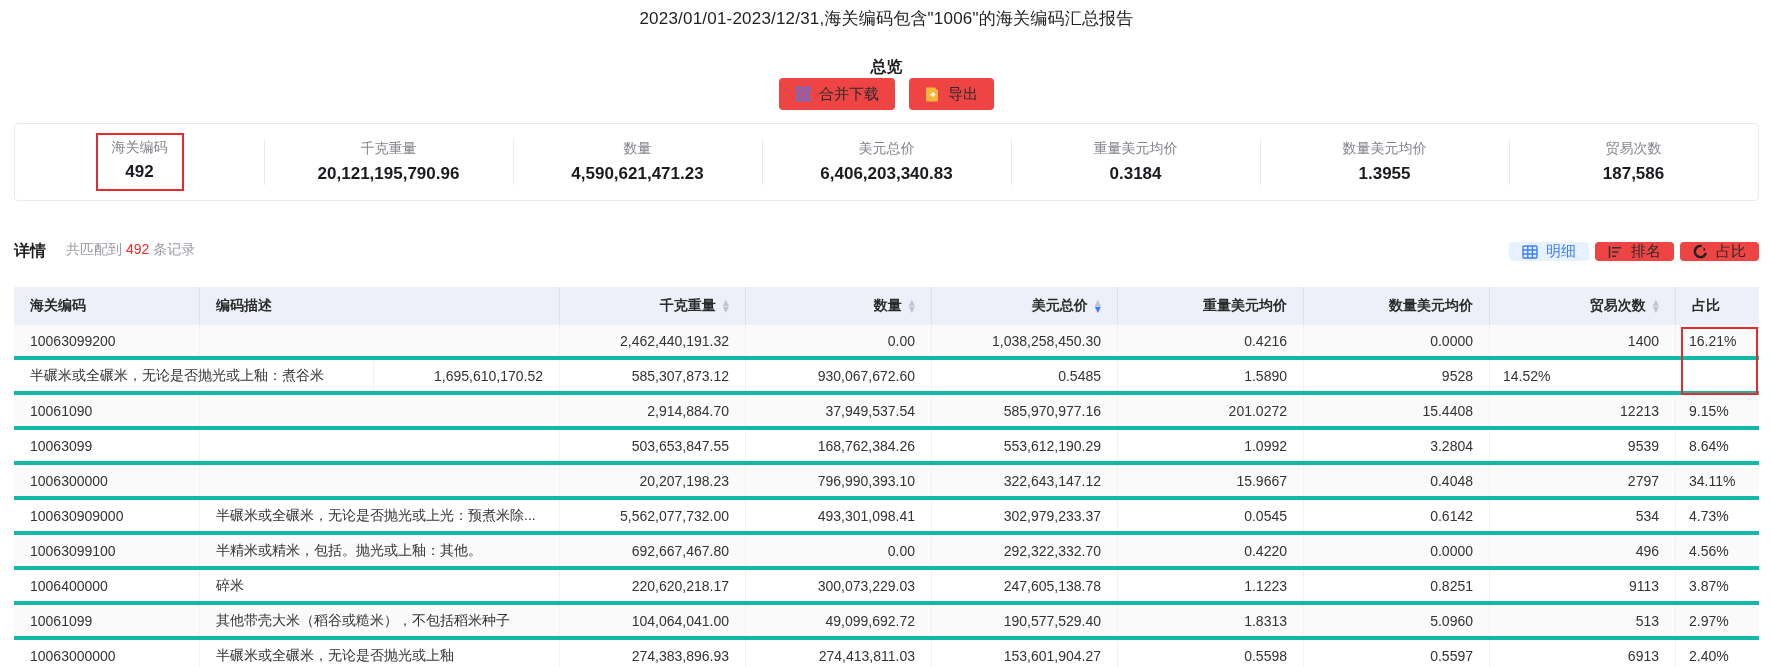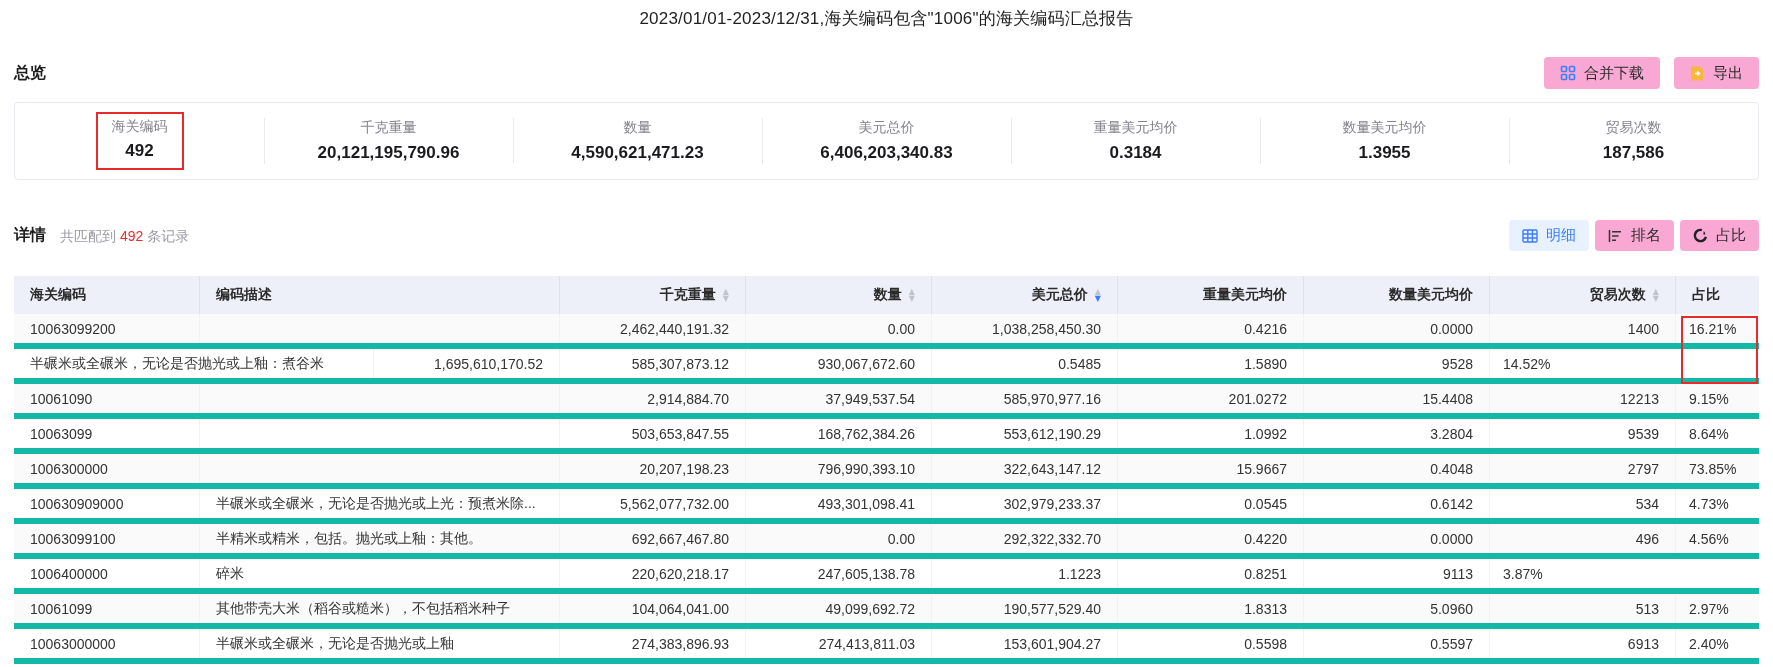--- a/index.html
+++ b/index.html
@@ -18,47 +18,47 @@
     color: #1f1f1f;
     letter-spacing: 0.2px;
   }
   
   .section-bar {
     display: flex;
     justify-content: space-between;
     align-items: center;
     padding: 0 14px;
   }
-  .overview-bar { margin-top: 27px; }
+  .overview-bar { margin-top: 27px; flex-direction: column; }
   .details-bar  { margin-top: 40px; }
   .section-heading {
     font-size: 16px;
     font-weight: 700;
     color: #1f1f1f;
   }
-  .bar-left { display: flex; align-items: flex-end; gap: 14px; }
+  .bar-left { display: flex; align-items: flex-start; gap: 20px; }
   .match-text { font-size: 14px; color: #9a9aa2; }
   .match-count { color: #f02b2b; }
   .btn-group { display: flex; align-items: center; gap: 14px; }
   .view-group { gap: 6px; }
   .soft-btn {
     display: inline-flex;
     align-items: center;
     gap: 8px;
-    background: #f9a8d4;
+    background: #ef4444;
     border: none;
     border-radius: 4px;
     height: 32px;
     padding: 0 16px;
     font-size: 15px;
     color: #2b2b2b;
     cursor: pointer;
     font-family: inherit;
   }
-  .view-btn { height: 31px; padding: 0 13px; font-size: 15px; }
+  .view-btn { height: 19px; padding: 0 13px; font-size: 15px; }
   .view-btn.active { background: #e7f1ff; color: #3d7eff; }
   .icon { display: inline-flex; line-height: 0; }
   
   .overview-card {
     margin: 13px 14px 0;
     border: 1px solid #e9eaef;
     border-radius: 4px;
     height: 78px;
     display: flex;
     align-items: stretch;
@@ -98,21 +98,21 @@
     height: 38px;
     background: #edf0f9;
     font-weight: 700;
     font-size: 14px;
     color: #2b2b2b;
   }
   .tbody { position: relative; }
   .tr {
     display: flex;
     height: 35px;
-    border-bottom: 6px solid #14b8a6;
+    border-bottom: 4px solid #14b8a6;
     font-size: 14px;
     color: #333;
     background: #fff;
   }
   .tr:nth-child(even) { background: #fafafa; }
   .th, .td {
     display: flex;
     align-items: center;
     overflow: hidden;
     white-space: nowrap;
@@ -349,21 +349,21 @@
       </div>
       <div class="tr">
         <div class="td c0 al">1006300000</div>
         <div class="td c1 al"></div>
         <div class="td c2 ar">20,207,198.23</div>
         <div class="td c3 ar">796,990,393.10</div>
         <div class="td c4 ar">322,643,147.12</div>
         <div class="td c5 ar">15.9667</div>
         <div class="td c6 ar">0.4048</div>
         <div class="td c7 ar">2797</div>
-        <div class="td c8 al">73.85%</div>
+        <div class="td c8 al">34.11%</div>
       </div>
       <div class="tr">
         <div class="td c0 al">100630909000</div>
         <div class="td c1 al">半碾米或全碾米，无论是否抛光或上光：预煮米除...</div>
         <div class="td c2 ar">5,562,077,732.00</div>
         <div class="td c3 ar">493,301,098.41</div>
         <div class="td c4 ar">302,979,233.37</div>
         <div class="td c5 ar">0.0545</div>
         <div class="td c6 ar">0.6142</div>
         <div class="td c7 ar">534</div>
@@ -377,20 +377,21 @@
         <div class="td c4 ar">292,322,332.70</div>
         <div class="td c5 ar">0.4220</div>
         <div class="td c6 ar">0.0000</div>
         <div class="td c7 ar">496</div>
         <div class="td c8 al">4.56%</div>
       </div>
       <div class="tr">
         <div class="td c0 al">1006400000</div>
         <div class="td c1 al">碎米</div>
         <div class="td c2 ar">220,620,218.17</div>
+        <div class="td c3 ar">300,073,229.03</div>
         <div class="td c4 ar">247,605,138.78</div>
         <div class="td c5 ar">1.1223</div>
         <div class="td c6 ar">0.8251</div>
         <div class="td c7 ar">9113</div>
         <div class="td c8 al">3.87%</div>
       </div>
       <div class="tr">
         <div class="td c0 al">10061099</div>
         <div class="td c1 al">其他带壳大米（稻谷或糙米），不包括稻米种子</div>
         <div class="td c2 ar">104,064,041.00</div>

